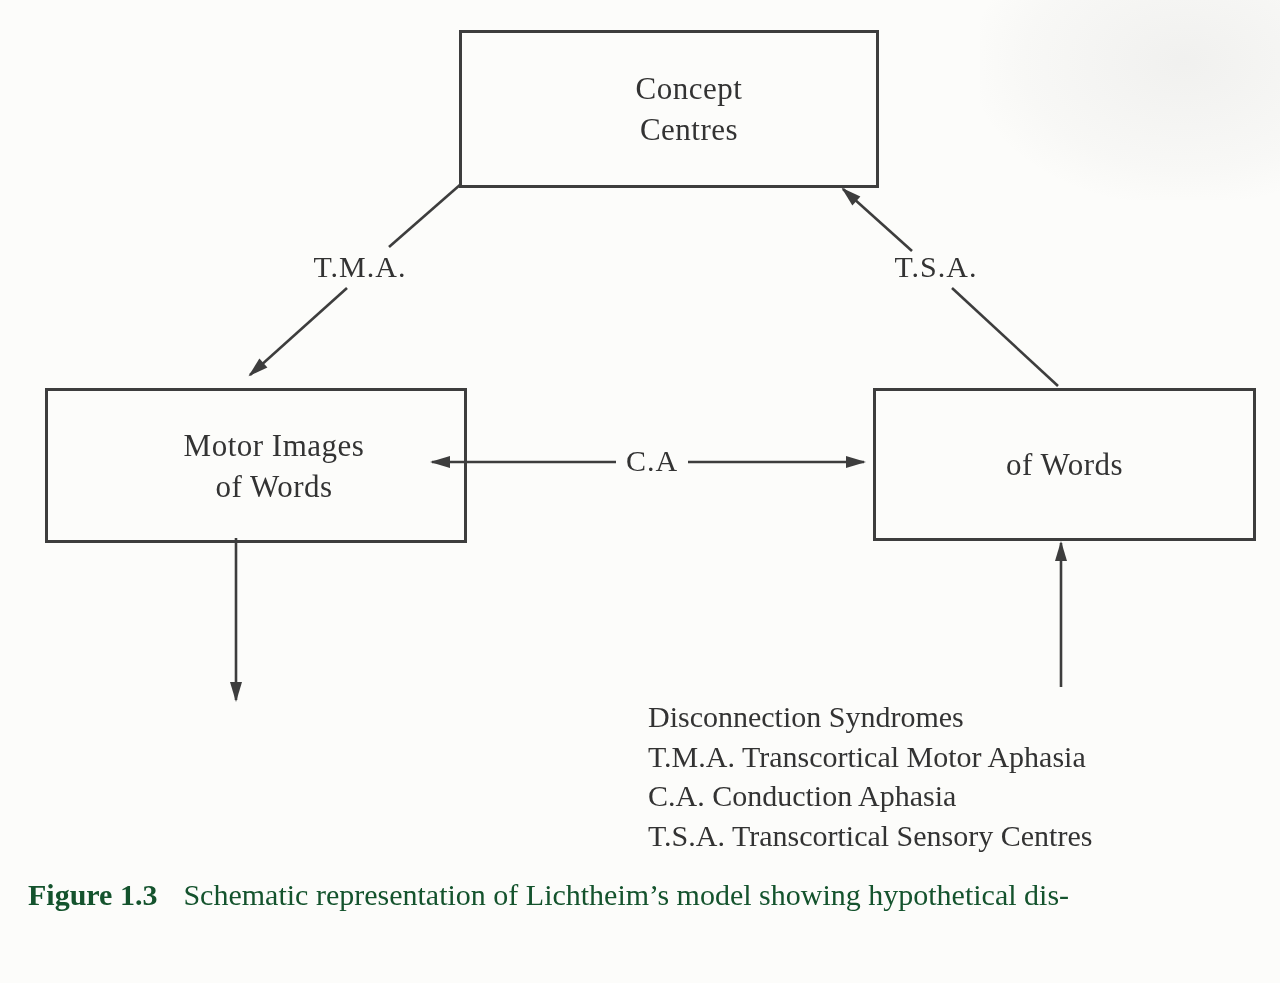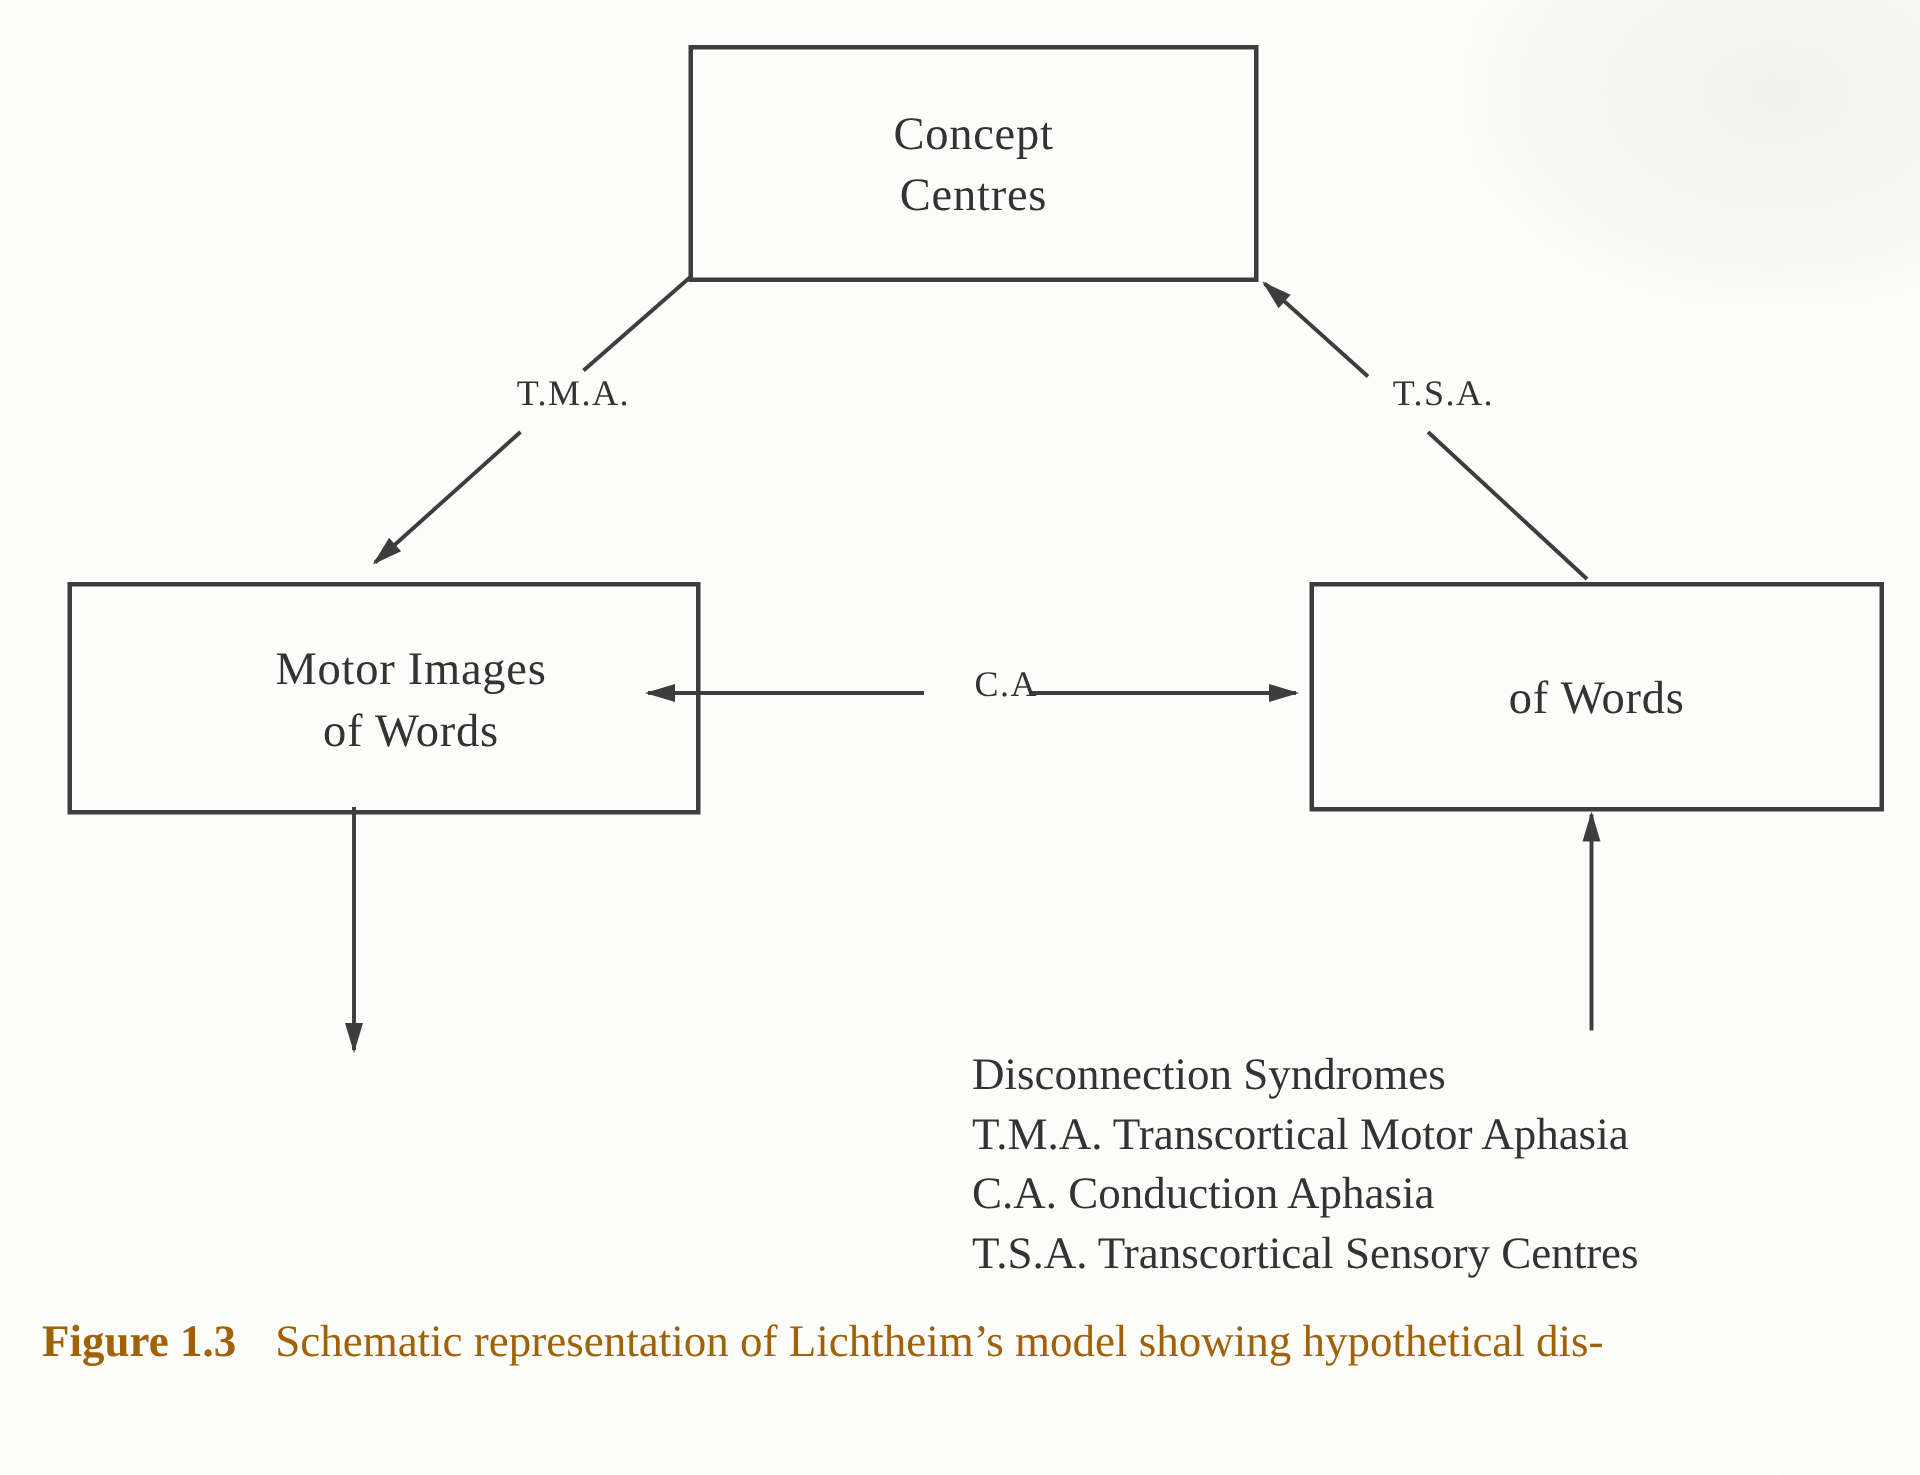--- a/index.html
+++ b/index.html
@@ -31,28 +31,28 @@
     background: transparent;
     display: flex;
     flex-direction: column;
     align-items: center;
     justify-content: center;
     text-align: center;
     font-size: 31px;
     line-height: 41px;
     letter-spacing: 0.5px;
   }
-  #node-concept  { left: 459px; top: 30px;  width: 374px; height: 152px; }
+  #node-concept  { left: 459px; top: 30px;  width: 374px; height: 152px; padding-left: 40px; }
   #node-motor    { left: 45px;  top: 388px; width: 380px; height: 149px; padding-left: 36px; }
   #node-auditory { left: 873px; top: 388px; width: 377px; height: 147px; }
   .edge-label {
     position: absolute;
-    font-size: 24px;
+    font-size: 30px;
     letter-spacing: 1px;
-    text-align: right;
+    text-align: center;
     white-space: nowrap;
   }
   #label-tma { left: 300px; top: 250px; width: 120px; }
   #label-tsa { left: 876px; top: 250px; width: 120px; }
   #label-ca  { left: 612px; top: 444px; width: 80px;  }
   svg.arrows {
     position: absolute;
     left: 0; top: 0;
     width: 1280px;
     height: 983px;
@@ -70,21 +70,21 @@
     line-height: 39.5px;
     white-space: nowrap;
   }
   .caption {
     position: absolute;
     left: 28px;
     top: 874px;
     width: 1235px;
     font-size: 30px;
     line-height: 42px;
-    color: #a16207;
+    color: #14532d;
   }
   .caption .fig-label {
     font-weight: bold;
     margin-right: 26px;
   }
   .caption .line2 {
     white-space: nowrap;
   }
 </style>
 </head>

